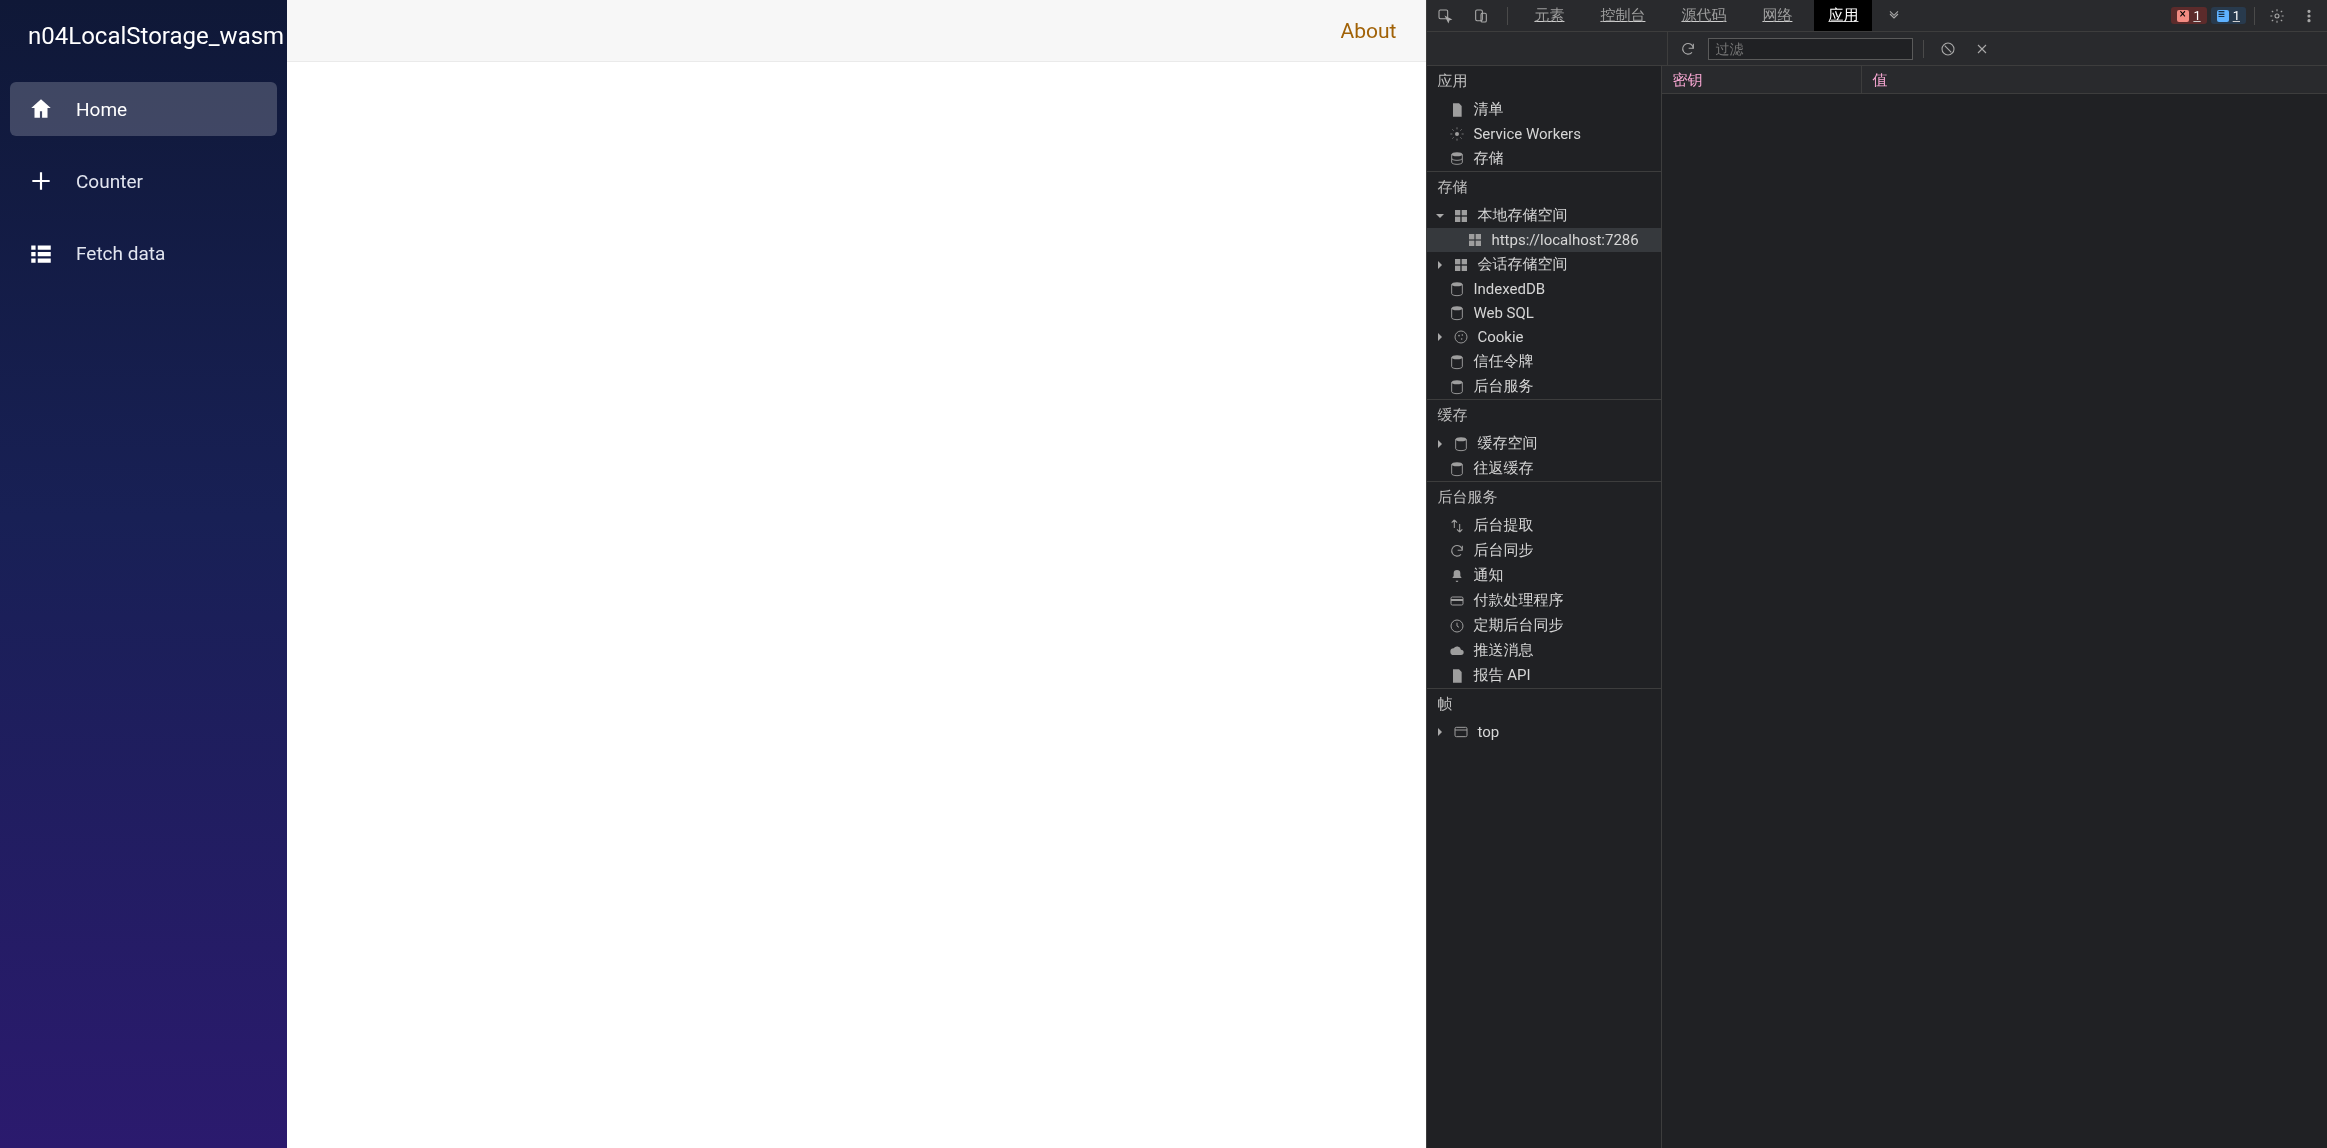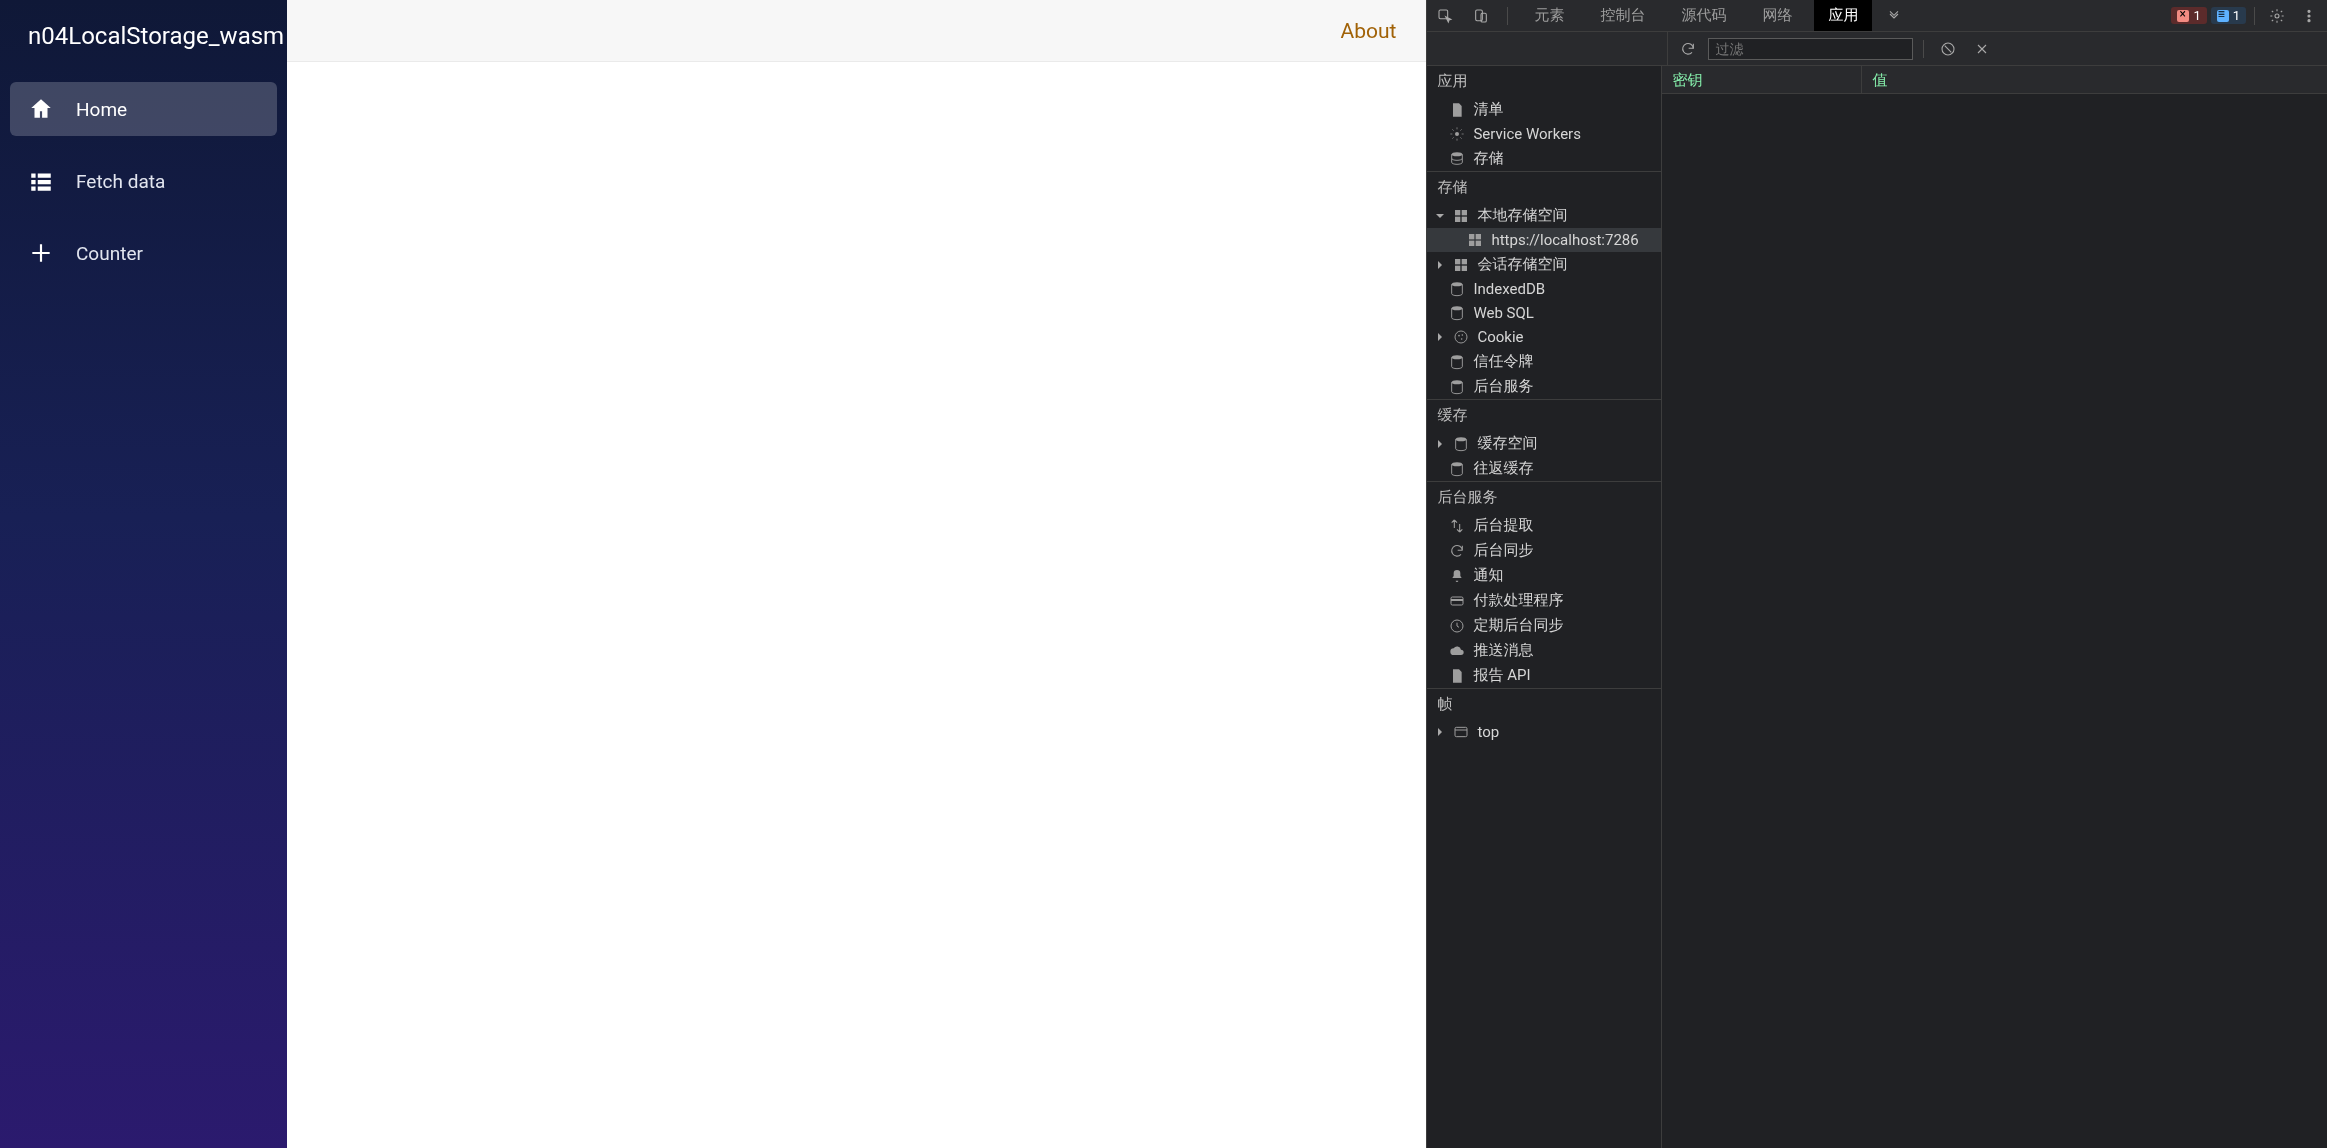--- a/index.html
+++ b/index.html
@@ -80,20 +80,21 @@
   font-size: 15px;
   border-left: 1px solid #3d3d3d;
 }
 .dt-tabs {
   display: flex; align-items: center;
   height: 32px;
   background: #292a2d;
   border-bottom: 1px solid #3d3d3d;
   padding: 8px 4px;
   gap: 8px;
+  text-decoration: underline;
 }
 .dt-tab {
   padding: 6px 14px;
   color: #9e9e9e;
   cursor: pointer;
   font-size: 15px;
   white-space: nowrap;
 }
 .dt-tab.active { background: #000; color: #fff; }
 .dt-icon-btn {
@@ -173,21 +174,21 @@
   background: #202124;
 }
 .dt-table-head {
   display: flex; height: 28px;
   background: #292a2d;
   border-bottom: 1px solid #3d3d3d;
 }
 .dt-th {
   padding: 5px 10px;
   font-size: 15px;
-  color: #86efac;
+  color: #f9a8d4;
   border-right: 1px solid #3d3d3d;
 }
 .dt-th:first-child { flex: 0 0 200px; }
 .dt-th:last-child { flex: 1; border-right: none; }
 .dt-table-body { flex: 1; }
 </style>
 </head>
 <body>
 
 <div class="app">
@@ -198,32 +199,32 @@
         <span class="nav-icon">
           <svg viewBox="0 0 24 24">
               <path d="M12 3l9 8h-3v9h-5v-6H11v6H6v-9H3z"></path>
             </svg>
         </span>
         <span>Home</span>
       </div>
       <div class="nav-item">
         <span class="nav-icon">
           <svg viewBox="0 0 24 24">
-              <path d="M3 5h4v4H3zM9 5h12v4H9zM3 11h4v4H3zM9 11h12v4H9zM3 17h4v4H3zM9 17h12v4H9z"></path>
+              <path d="M11 4h2v7h7v2h-7v7h-2v-7H4v-2h7z"></path>
             </svg>
         </span>
-        <span>Fetch data</span>
+        <span>Counter</span>
       </div>
       <div class="nav-item">
         <span class="nav-icon">
           <svg viewBox="0 0 24 24">
-              <path d="M11 4h2v7h7v2h-7v7h-2v-7H4v-2h7z"></path>
+              <path d="M3 5h4v4H3zM9 5h12v4H9zM3 11h4v4H3zM9 11h12v4H9zM3 17h4v4H3zM9 17h12v4H9z"></path>
             </svg>
         </span>
-        <span>Counter</span>
+        <span>Fetch data</span>
       </div>
     </nav>
   </aside>
 
   <main class="main">
     <div class="topbar">
       <a class="about-link">About</a>
     </div>
   </main>
 </div>

